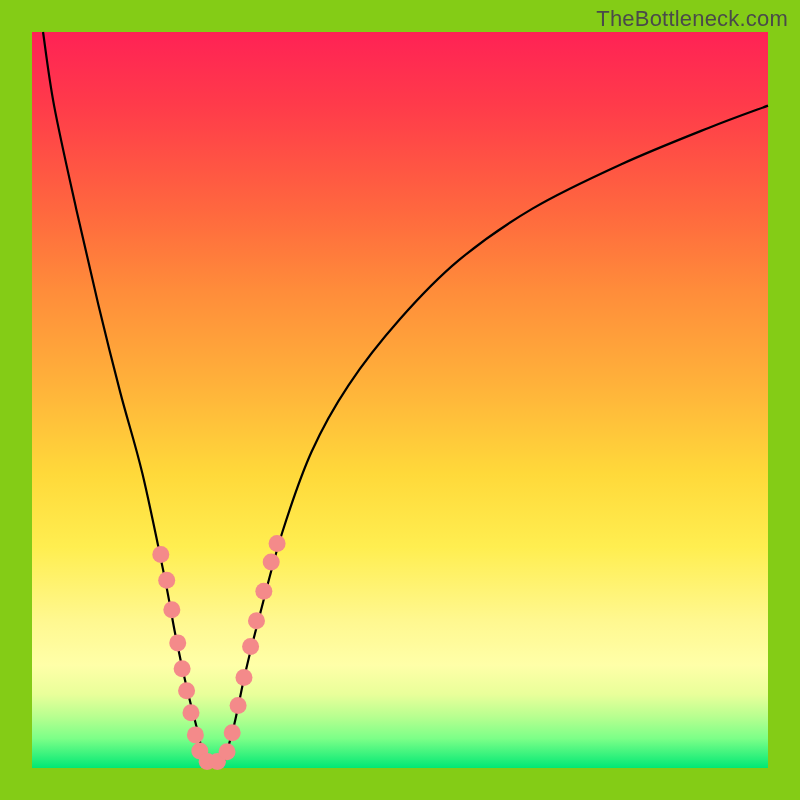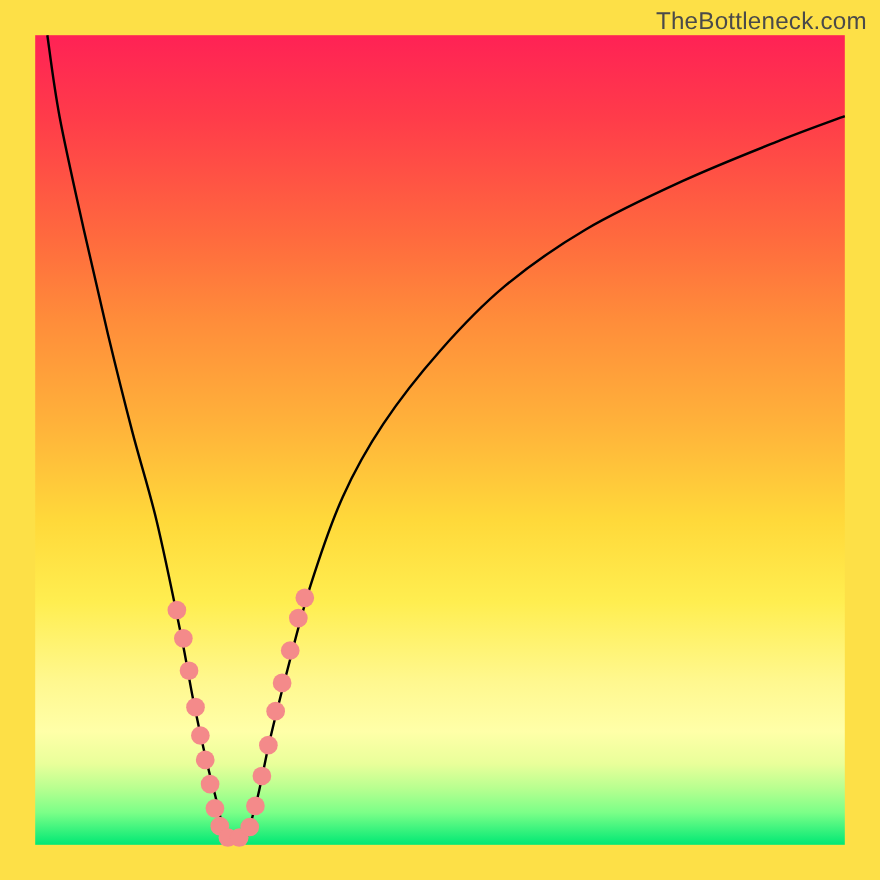--- a/index.html
+++ b/index.html
@@ -8,21 +8,21 @@
     width: 800px;
     height: 800px;
     background: #000;
     overflow: hidden;
     font-family: Arial, Helvetica, sans-serif;
   }
   .frame {
     position: relative;
     width: 800px;
     height: 800px;
-    background: #fde047;
+    background: #84cc16;
   }
   .plot-area {
     position: absolute;
     left: 32px;
     top: 32px;
     width: 736px;
     height: 736px;
     
     background: linear-gradient(
       to bottom,

